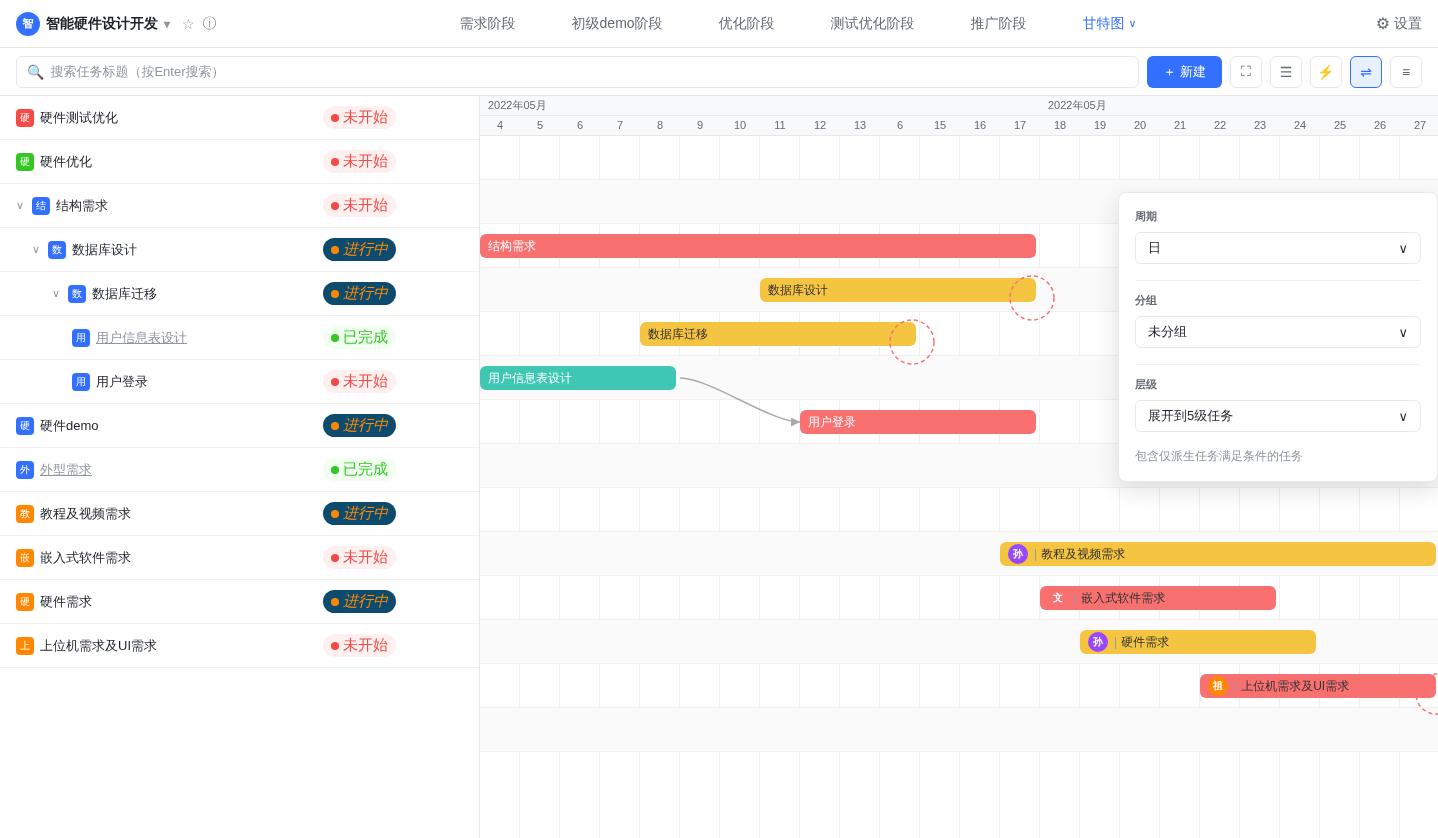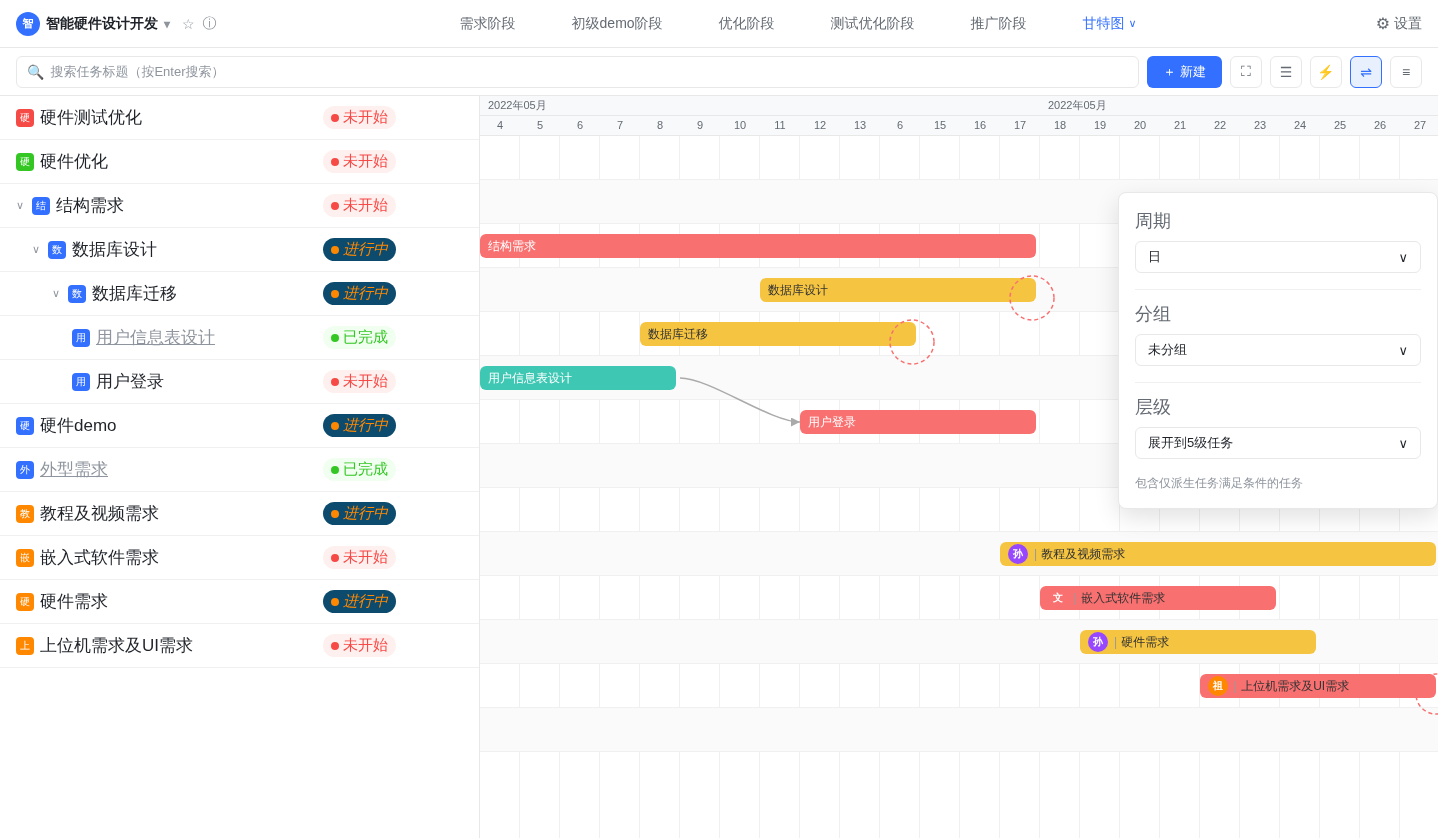--- a/index.html
+++ b/index.html
@@ -62,21 +62,21 @@
     .task-list-header .col-icon { width: 40px; display: flex; justify-content: center; }
     .task-rows { overflow-y: auto; flex: 1; }
     .task-row {
       display: flex; align-items: center; height: 44px;
       border-bottom: 1px solid #f0f0f0; padding: 0 16px;
       cursor: pointer;
     }
     .task-title-cell { flex: 1; display: flex; align-items: center; gap: 6px; overflow: hidden; }
     .task-status-cell { width: 100px; display: flex; align-items: center; }
     .task-icon-cell { width: 40px; }
-    .task-name { font-size: 17px; color: #1f2329; white-space: nowrap; overflow: hidden; text-overflow: ellipsis; }
+    .task-name { font-size: 13px; color: #1f2329; white-space: nowrap; overflow: hidden; text-overflow: ellipsis; }
     .task-name.completed { color: #8f959e; text-decoration: underline; }
     .task-icon {
       width: 18px; height: 18px; border-radius: 4px;
       display: flex; align-items: center; justify-content: center;
       font-size: 10px; color: #fff; flex-shrink: 0;
     }
     .task-icon.red { background: #f54a45; }
     .task-icon.green { background: #34c724; }
     .task-icon.blue { background: #3370ff; }
     .task-icon.orange { background: #ff8800; }
@@ -142,21 +142,21 @@
     .gantt-bars { position: absolute; top: 0; left: 0; right: 0; bottom: 0; pointer-events: none; }
 
     
     .dropdown-panel {
       position: absolute; top: 96px; right: 0; width: 320px;
       background: #fff; border: 1px solid #e8e8e8; border-radius: 8px;
       box-shadow: 0 8px 24px rgba(0,0,0,0.12); z-index: 100;
       padding: 16px;
     }
     .dropdown-section-title {
-      font-size: 18px; color: #646a73; margin-bottom: 8px; font-weight: 400;
+      font-size: 11px; color: #646a73; margin-bottom: 8px; font-weight: 700;
     }
     .dropdown-select {
       display: flex; align-items: center; justify-content: space-between;
       border: 1px solid #e8e8e8; border-radius: 6px;
       padding: 6px 12px; cursor: pointer; margin-bottom: 16px;
       font-size: 13px; color: #1f2329;
     }
     .dropdown-hint {
       font-size: 12px; color: #8f959e; margin-top: 16px;
     }

